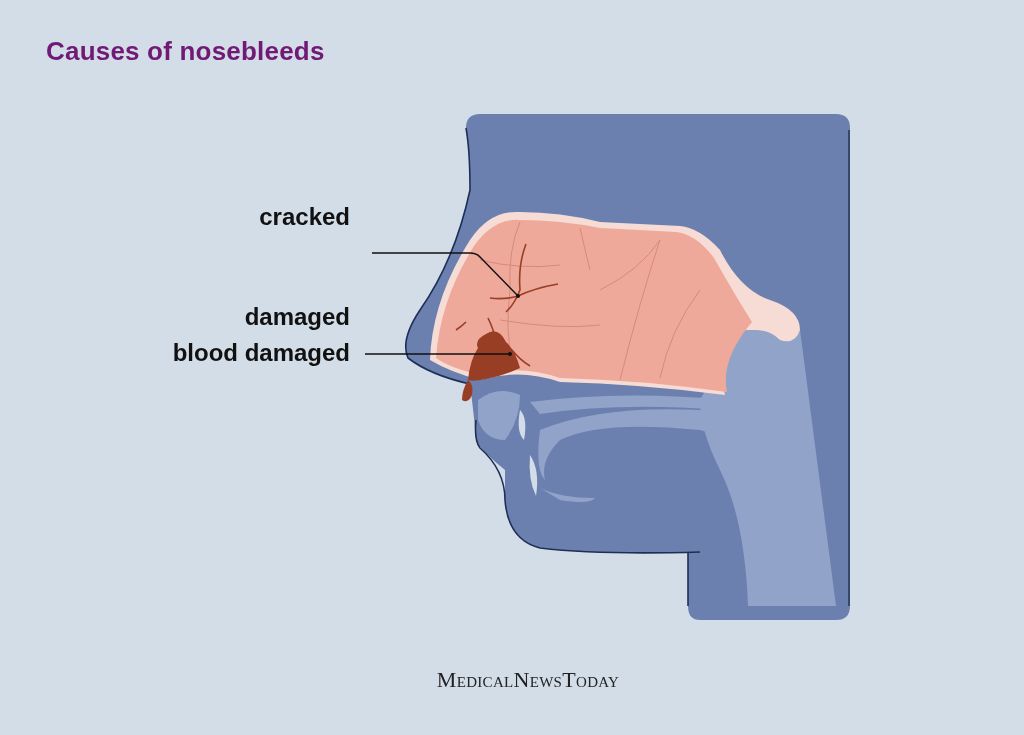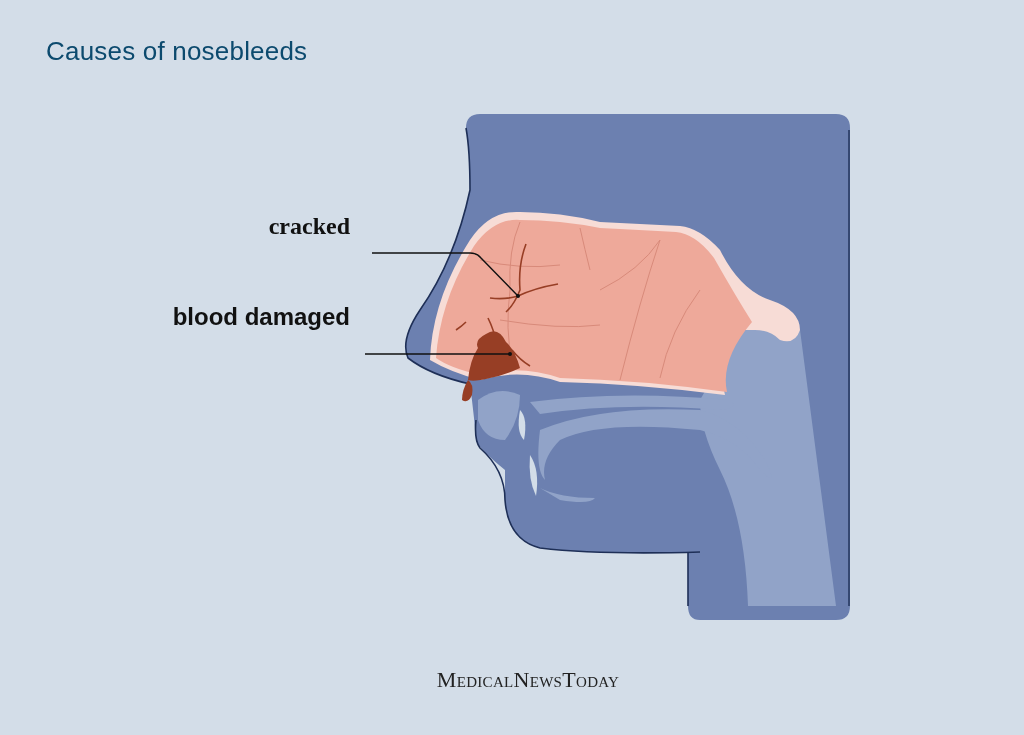--- a/index.html
+++ b/index.html
@@ -4,28 +4,28 @@
 <style>
   html, body { margin: 0; padding: 0; }
   body {
     width: 1024px; height: 735px; overflow: hidden;
     background: #d3dde8;
     position: relative;
     font-family: "Liberation Sans", "DejaVu Sans", sans-serif;
   }
   .title {
     position: absolute; left: 46px; top: 36px;
-    font-size: 26px; font-weight: normal; color: #0c4a6e;
+    font-size: 26px; font-weight: bold; color: #701a75;
     letter-spacing: 0.2px;
   }
   .label {
     position: absolute; text-align: right;
     font-size: 24px; font-weight: bold; color: #111; line-height: 36px;
   }
-  .label-cracked { right: 674px; top: 208px; font-family: Liberation Serif, serif; }
+  .label-cracked { right: 674px; top: 199px; }
   .label-vessels { right: 674px; top: 299px; }
   .illustration { position: absolute; left: 0; top: 0; }
   .brand {
     position: absolute; left: 0; width: 1024px; top: 667px;
     text-align: center;
     font-family: "Liberation Serif", "DejaVu Serif", serif;
     font-size: 20px; color: #222; letter-spacing: 0.3px; padding-left: 16px;
   }
   .brand .cap { font-size: 22px; }
   .brand .sm { font-size: 15px; }
@@ -81,18 +81,19 @@
   <path d="M372 253 L470 253 Q477 253 481 258 L518 296" fill="none" stroke="#111" stroke-width="1.4"></path>
   <circle cx="518" cy="296" r="2" fill="#111"></circle>
   <path d="M365 354 L510 354" fill="none" stroke="#111" stroke-width="1.4"></path>
   <circle cx="510" cy="354" r="2" fill="#111"></circle>
 </svg>
 
 <div class="label label-cracked">
   <div>cracked</div>
 </div>
 <div class="label label-vessels">
+  <div>damaged</div>
   <div>blood damaged</div>
 </div>
 
 <div class="brand">
   <span class="cap">M</span><span class="sm">EDICAL</span><span class="cap">N</span><span class="sm">EWS</span><span class="cap">T</span><span class="sm">ODAY</span>
 </div>
 
 </body></html>

